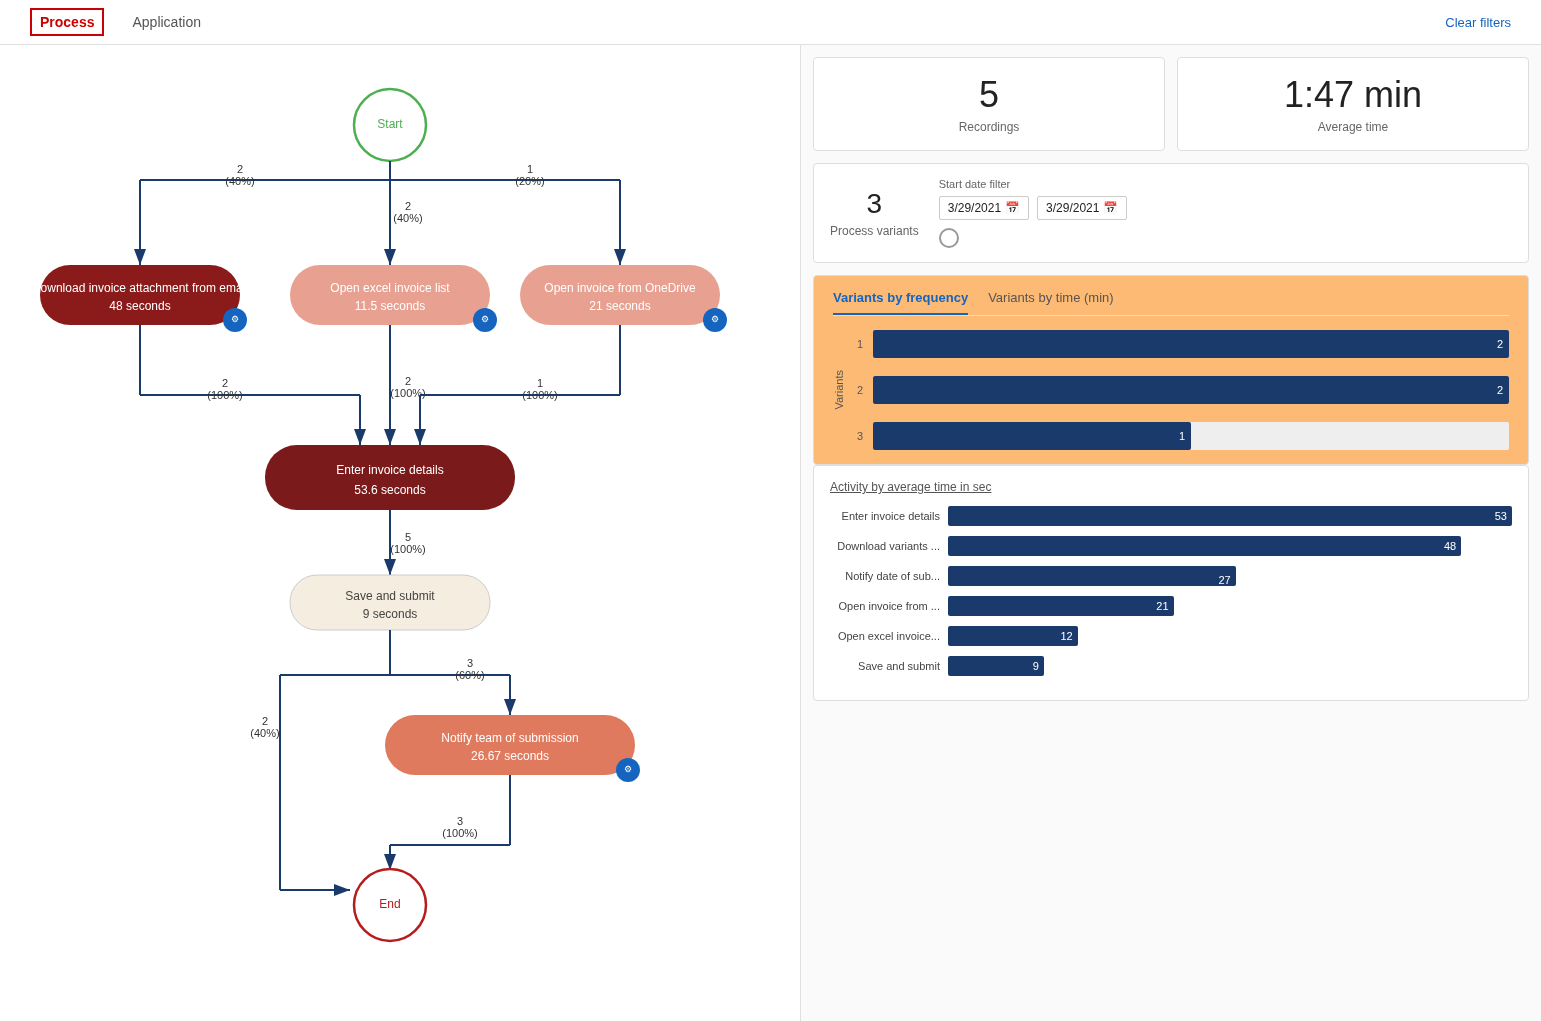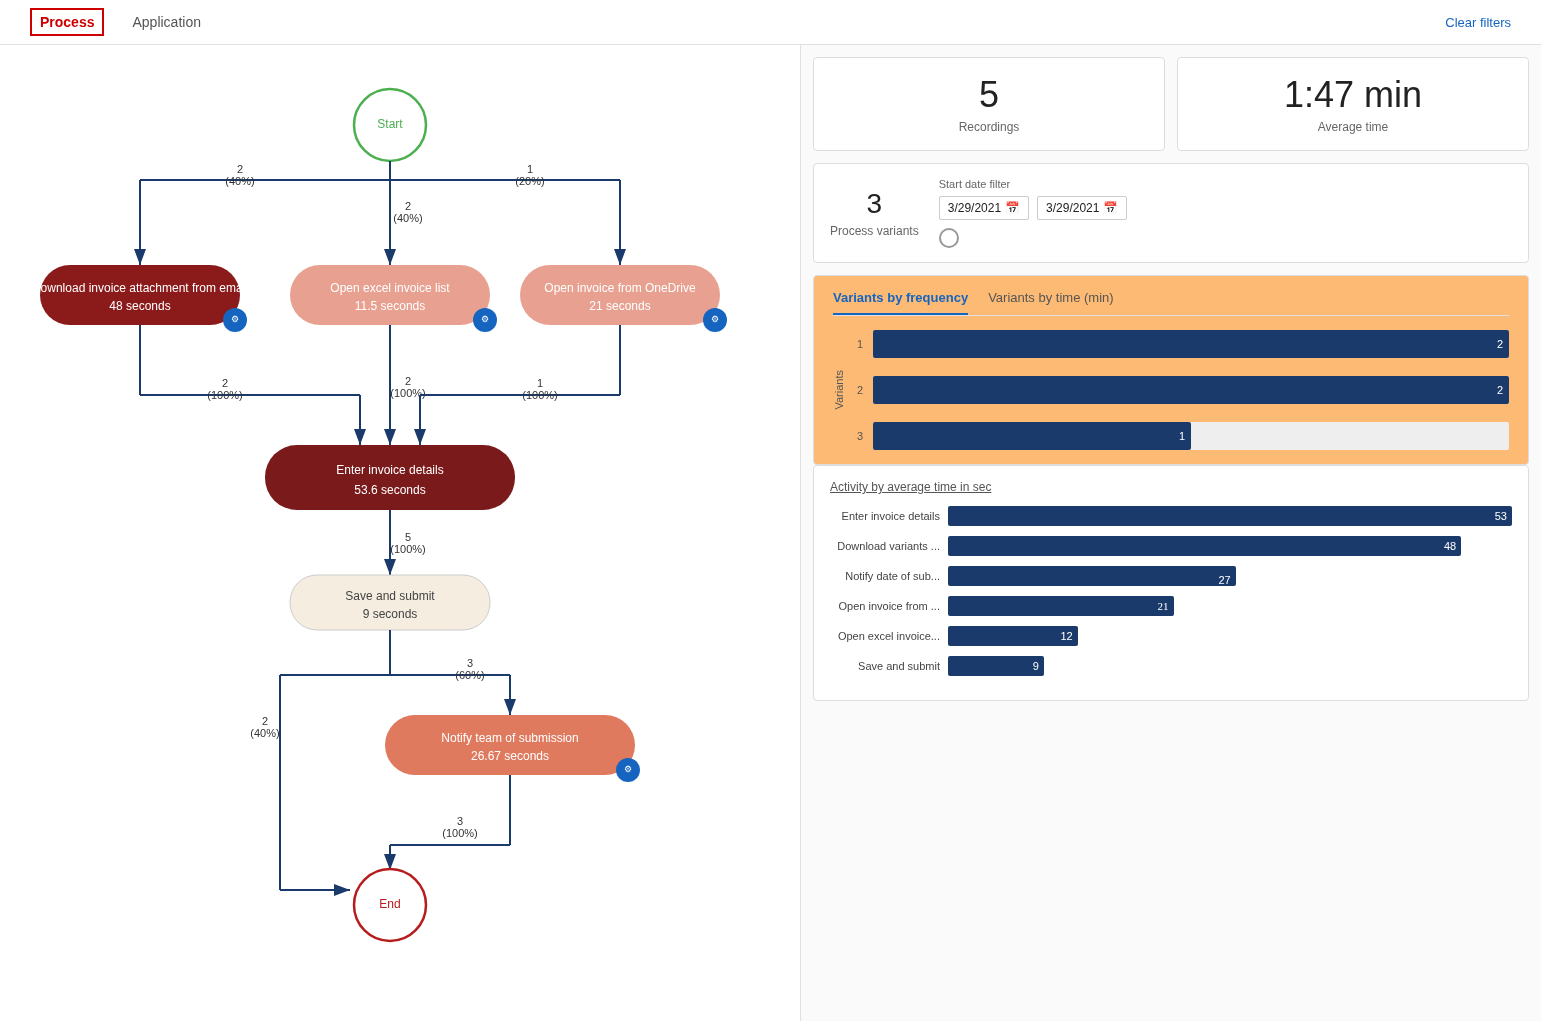--- a/index.html
+++ b/index.html
@@ -317,21 +317,21 @@
         <div class="activity-row-label">Notify date of sub...</div>
         <div class="activity-bar-wrap">
           <div class="activity-bar" style="width:51%;align-items:flex-end;">
             <span class="activity-bar-val">27</span>
           </div>
         </div>
       </div>
       <div class="activity-row">
         <div class="activity-row-label">Open invoice from ...</div>
         <div class="activity-bar-wrap">
-          <div class="activity-bar" style="width:40%;font-family:Liberation Serif, serif;">
+          <div class="activity-bar" style="width:40%;">
             <span class="activity-bar-val">21</span>
           </div>
         </div>
       </div>
       <div class="activity-row">
         <div class="activity-row-label">Open excel invoice...</div>
         <div class="activity-bar-wrap">
           <div class="activity-bar" style="width:23%;">
             <span class="activity-bar-val">12</span>
           </div>

